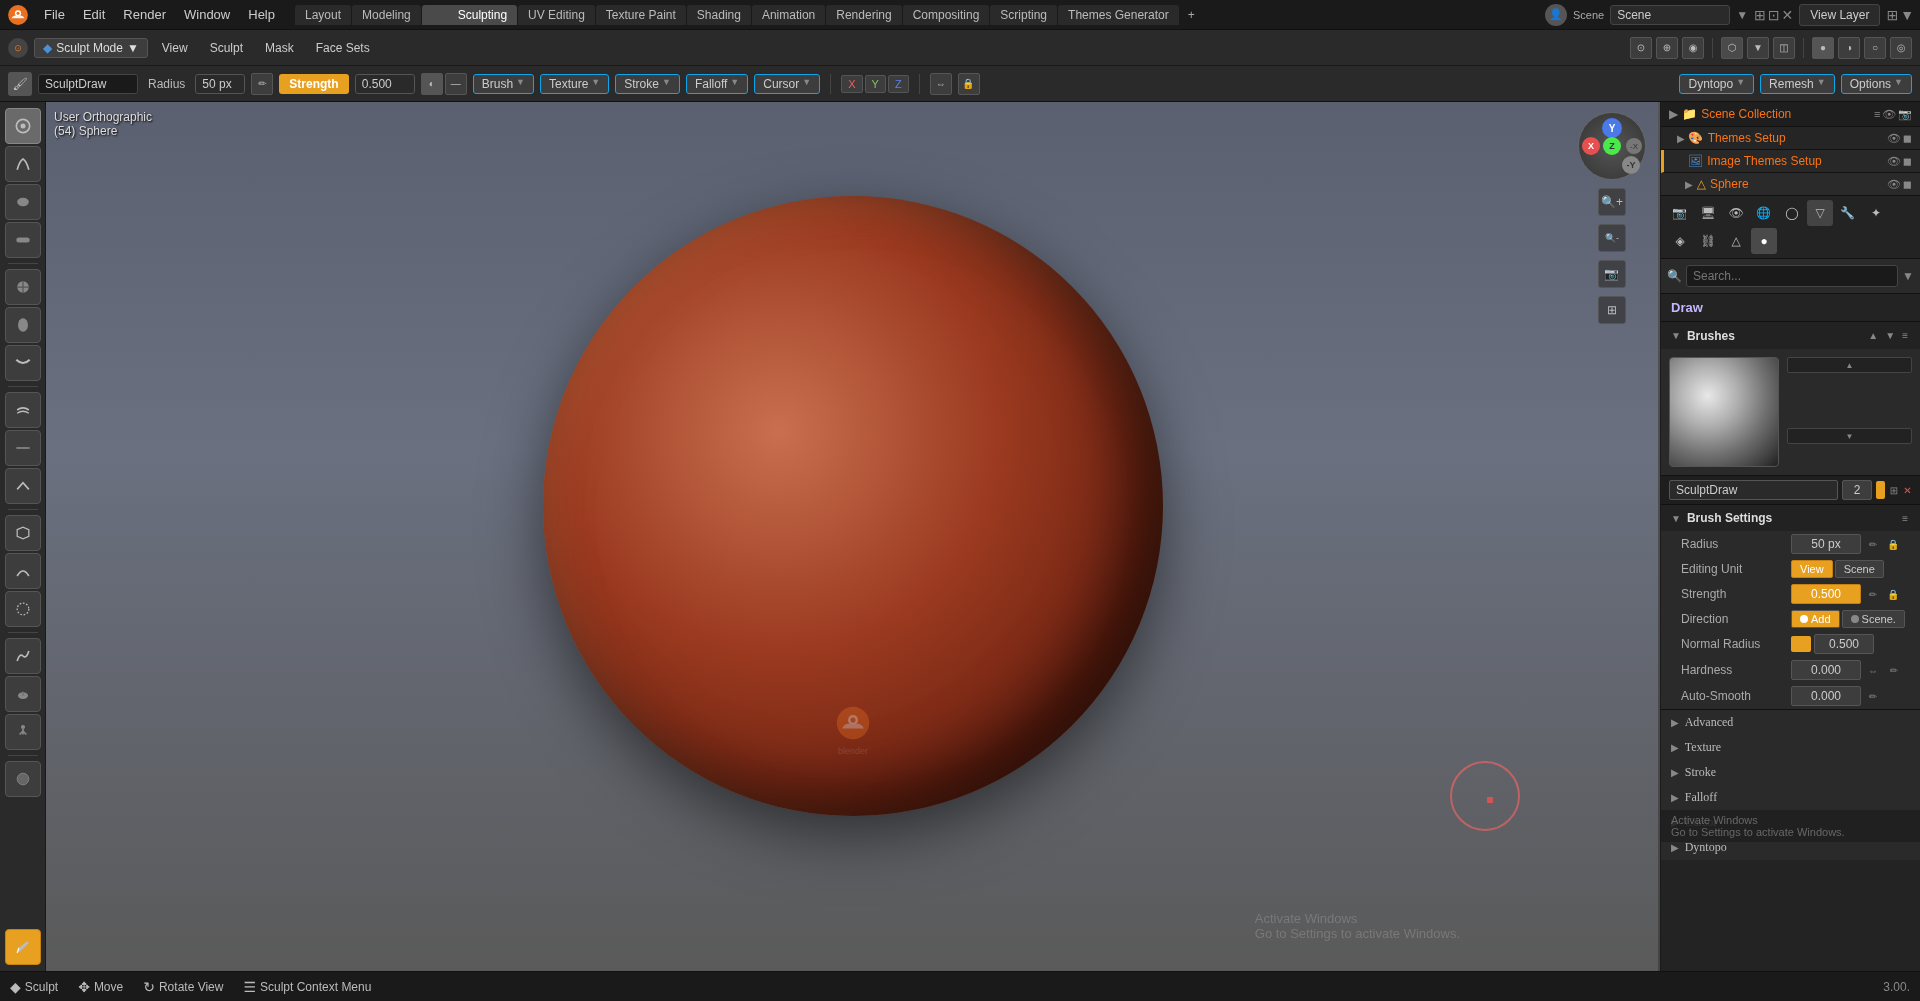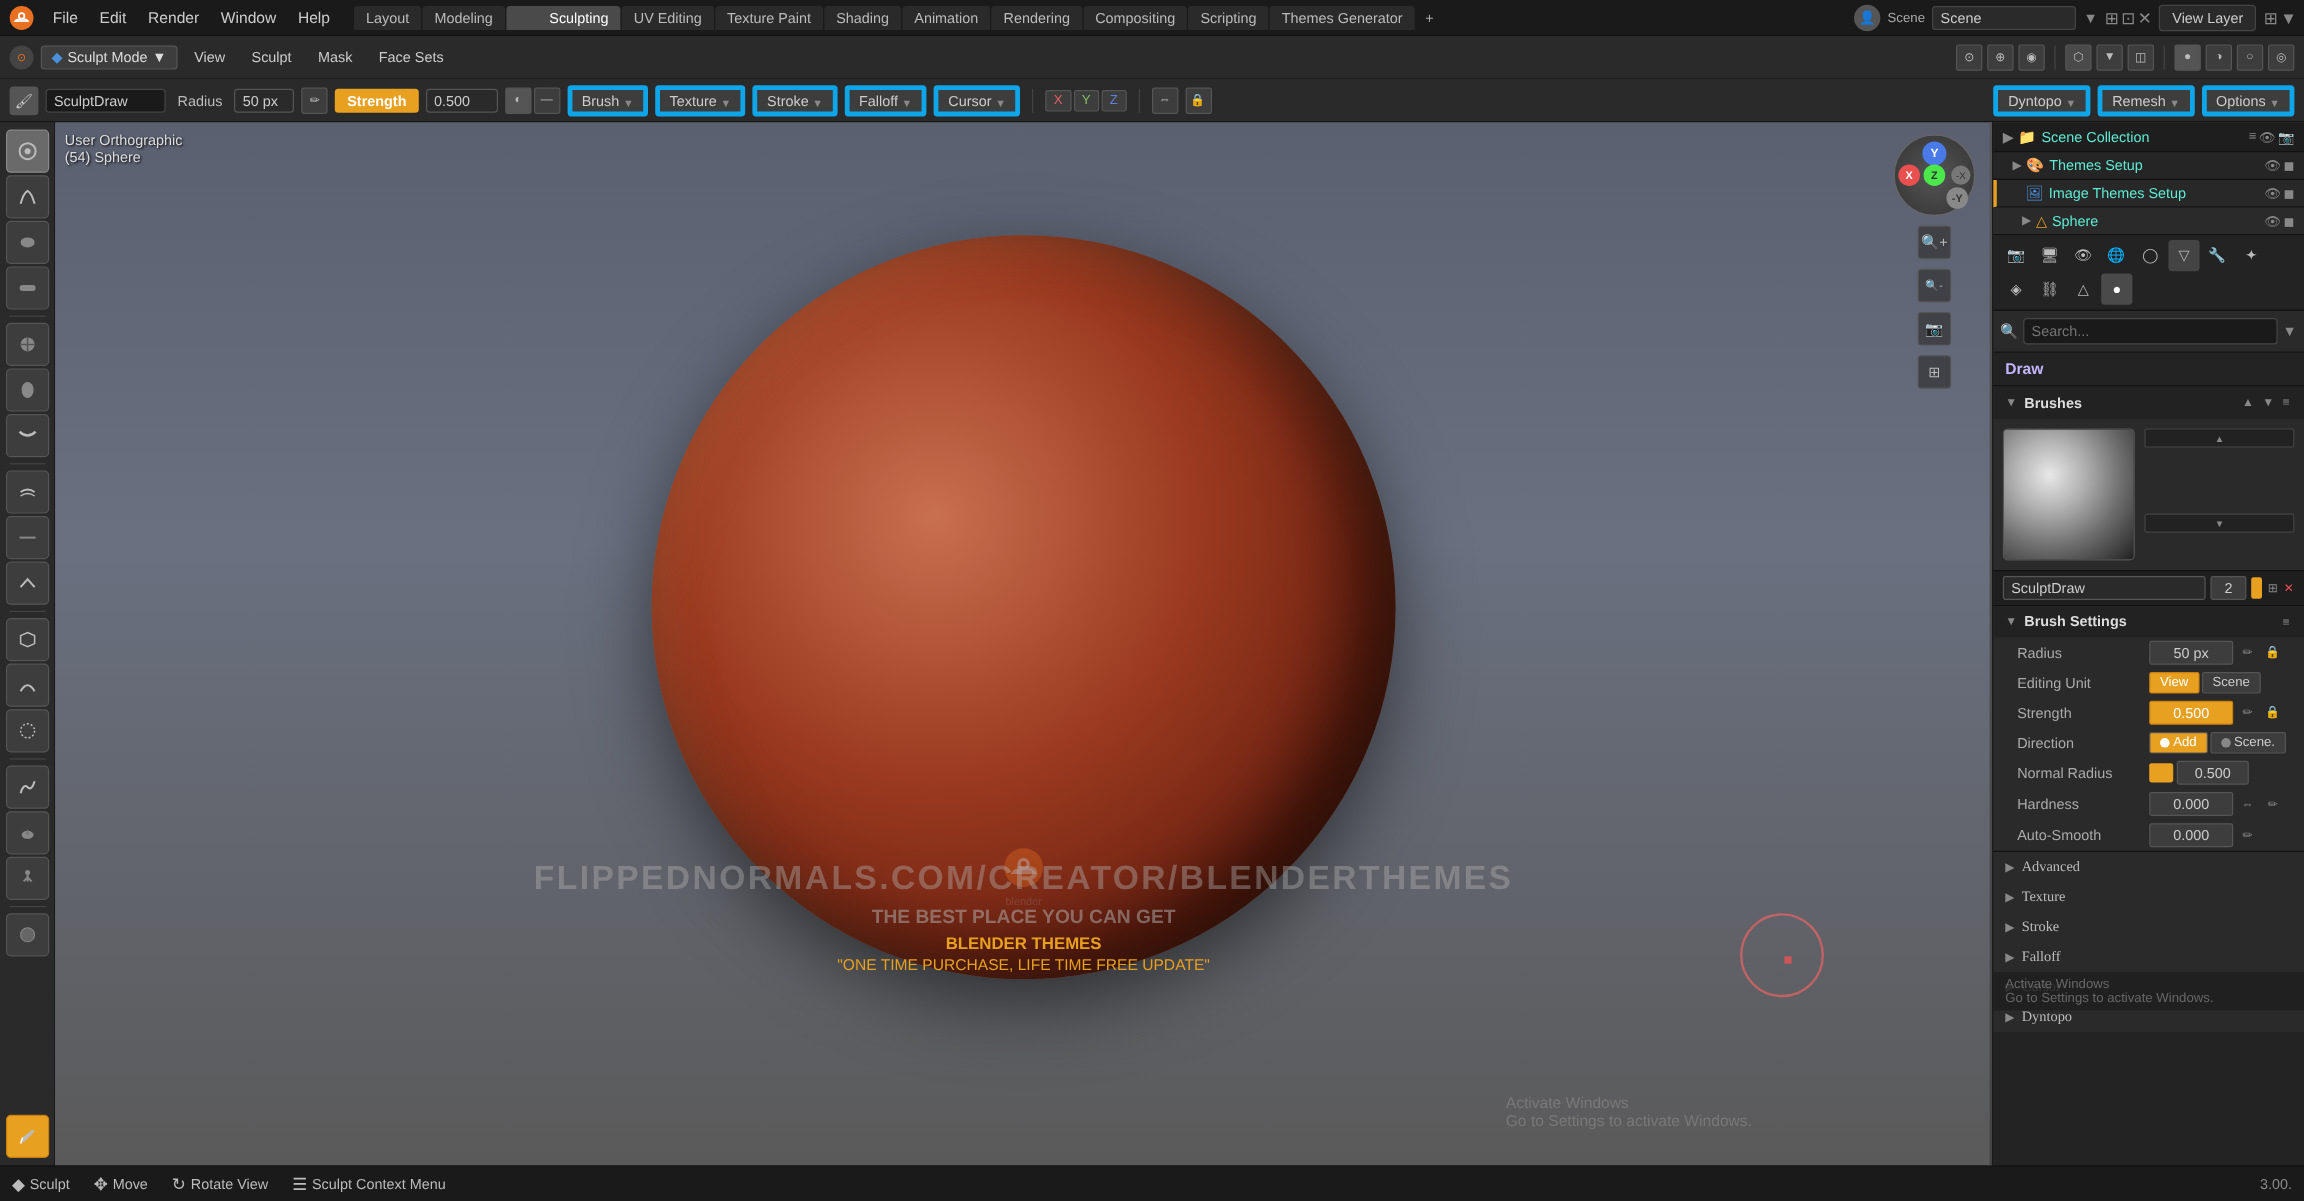--- a/index.html
+++ b/index.html
@@ -25,21 +25,21 @@
     .header-btn { padding: 3px 8px; color: #ccc; font-size: 12px; cursor: pointer; border-radius: 3px; }
     .separator { width: 1px; height: 20px; background: #444; margin: 0 4px; }
 
     
     #sculpt-toolbar { display: flex; align-items: center; height: 36px; background: #2a2a2a; border-bottom: 1px solid #111; padding: 0 8px; gap: 6px; }
     .brush-name-input { background: #1a1a1a; border: 1px solid #444; color: #ccc; padding: 2px 6px; border-radius: 3px; font-size: 12px; width: 100px; }
     .radius-label { color: #bbb; font-size: 12px; padding: 0 4px; }
     .radius-value { background: #2a2a2a; border: 1px solid #555; color: #ccc; padding: 2px 6px; border-radius: 3px; font-size: 12px; width: 50px; }
     .strength-btn { background: #e8a020; border: none; color: #fff; padding: 3px 10px; border-radius: 3px; font-size: 12px; cursor: pointer; font-weight: bold; }
     .strength-value { background: #2a2a2a; border: 1px solid #555; color: #ccc; padding: 2px 6px; border-radius: 3px; font-size: 12px; width: 60px; }
-    .toolbar-dropdown { display: flex; align-items: flex-end; gap: 3px; background: #3d3d3d; border: 4px solid #0ea5e9; border-radius: 3px; padding: 2px 8px; cursor: pointer; color: #ccc; font-size: 12px; }
+    .toolbar-dropdown { display: flex; align-items: flex-start; gap: 3px; background: #3d3d3d; border: 1px solid #0ea5e9; border-radius: 3px; padding: 2px 8px; cursor: pointer; color: #ccc; font-size: 12px; }
     .t-icon { width: 22px; height: 22px; background: #3d3d3d; border: 1px solid #555; border-radius: 2px; display: flex; align-items: center; justify-content: center; cursor: pointer; font-size: 10px; color: #bbb; }
     .xyz-group { display: flex; gap: 2px; align-items: center; }
     .xyz-btn { padding: 2px 6px; background: #3d3d3d; border: 1px solid #555; border-radius: 2px; color: #ccc; font-size: 11px; cursor: pointer; }
     .xyz-btn.x { color: #e86060; }
     .xyz-btn.y { color: #80c060; }
     .xyz-btn.z { color: #6080e0; }
 
     
     #main-area { display: flex; height: calc(1001px - 30px - 36px - 36px - 30px); }
 
@@ -71,21 +71,21 @@
 
     
     .win-activate { position: absolute; bottom: 30px; right: 200px; color: rgba(150,150,150,0.5); font-size: 13px; pointer-events: none; }
     .vp-nav-btn { width: 28px; height: 28px; background: rgba(50,50,50,0.7); border: 1px solid #555; border-radius: 3px; display: flex; align-items: center; justify-content: center; cursor: pointer; color: #bbb; font-size: 12px; }
 
     
     #right-panel { width: 260px; background: #2a2a2a; border-left: 1px solid #1a1a1a; display: flex; flex-direction: column; overflow-y: auto; }
     .panel-icon-row { display: flex; gap: 2px; padding: 4px 6px; background: #232323; border-bottom: 1px solid #111; flex-wrap: wrap; }
     .p-icon { width: 26px; height: 26px; display: flex; align-items: center; justify-content: center; cursor: pointer; border-radius: 3px; font-size: 12px; color: #bbb; }
     .p-icon.active { background: #4a4a4a; color: #fff; }
-    .sc-label { font-size: 12px; color: #5eead4; text-align: center; }
+    .sc-label { font-size: 12px; color: #f97316; text-align: center; }
 
     
     .props-search { display: flex; align-items: center; padding: 6px; border-bottom: 1px solid #111; }
     .props-search input { flex: 1; background: #1a1a1a; border: 1px solid #444; color: #ccc; padding: 3px 6px; border-radius: 3px; font-size: 12px; }
     .brush-name-row { display: flex; align-items: center; gap: 4px; padding: 4px 8px; background: #1e1e1e; border-top: 1px solid #111; }
     .brush-name-field { flex: 1; background: #2a2a2a; border: 1px solid #555; color: #ccc; padding: 2px 6px; border-radius: 2px; font-size: 12px; }
     .brush-num { background: #3d3d3d; border: 1px solid #555; color: #ccc; padding: 2px 5px; border-radius: 2px; font-size: 12px; width: 30px; text-align: center; }
 
     
     .prop-section { border-bottom: 1px solid #111; }
@@ -392,26 +392,20 @@
     <div style="position:absolute;bottom:215px;left:50%;transform:translateX(-50%);opacity:0.35;">
       <svg width="36" height="36" viewBox="0 0 100 100">
         <circle cx="50" cy="50" r="45" fill="#e87020"></circle>
         <circle cx="50" cy="42" r="14" fill="white"></circle>
         <circle cx="50" cy="42" r="7" fill="#e87020"></circle>
         <path d="M20 65 Q30 45 50 56 Q70 45 80 65 Z" fill="white" opacity="0.9"></path>
       </svg>
       <div style="color:rgba(200,200,200,0.5);font-size:9px;text-align:center;margin-top:2px;">blender</div>
     </div>
 
-    <div class="watermark">
-      <div class="watermark-url">FLIPPEDNORMALS.COM/CREATOR/BLENDERTHEMES</div>
-      <div class="watermark-tagline">THE BEST PLACE YOU CAN GET</div>
-      <div class="watermark-sub">BLENDER THEMES</div>
-      <div class="watermark-quote">"ONE TIME PURCHASE, LIFE TIME FREE UPDATE"</div>
-    </div>
 
     <div class="cursor-circle"></div>
     <div style="position:absolute;bottom:168px;right:167px;width:6px;height:6px;background:rgba(255,80,80,0.7);border-radius:50;"></div>
 
     <div class="win-activate">
       <div>Activate Windows</div>
       <div>Go to Settings to activate Windows.</div>
     </div>
 
     <div style="position:absolute;top:10px;right:14px;display:flex;flex-direction:column;align-items:center;gap:8px;">

